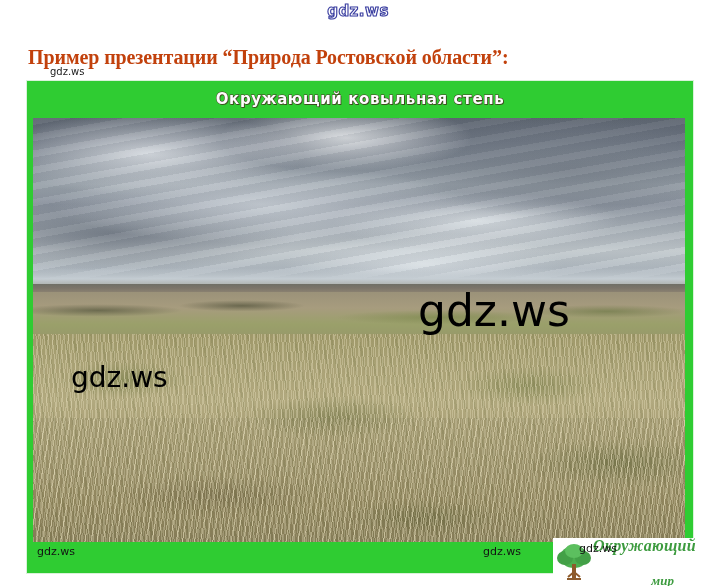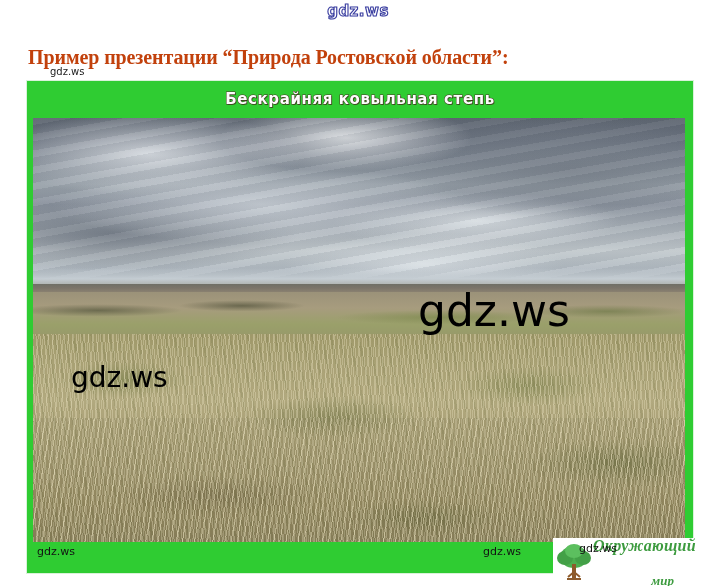--- a/index.html
+++ b/index.html
@@ -261,21 +261,21 @@
 <body>
 
 <div class="top-watermark">gdz.ws</div>
 
 <div class="page-heading">Пример презентации “Природа Ростовской области”:</div>
 <div class="heading-watermark">gdz.ws</div>
 
 <div class="slide">
 
   <div class="slide-title-bar">
-    <span class="slide-title">Бескрайняя ковыльная степь</span>
+    <span class="slide-title">Окружающий ковыльная степь</span>
   </div>
 
   <div class="photo">
     <div class="sky"></div>
     <div class="sky-bands"></div>
     <div class="horizon-haze"></div>
     <div class="far-strip"></div>
     <div class="midground"></div>
     <div class="field"></div>
     <div class="grass-texture"></div>

